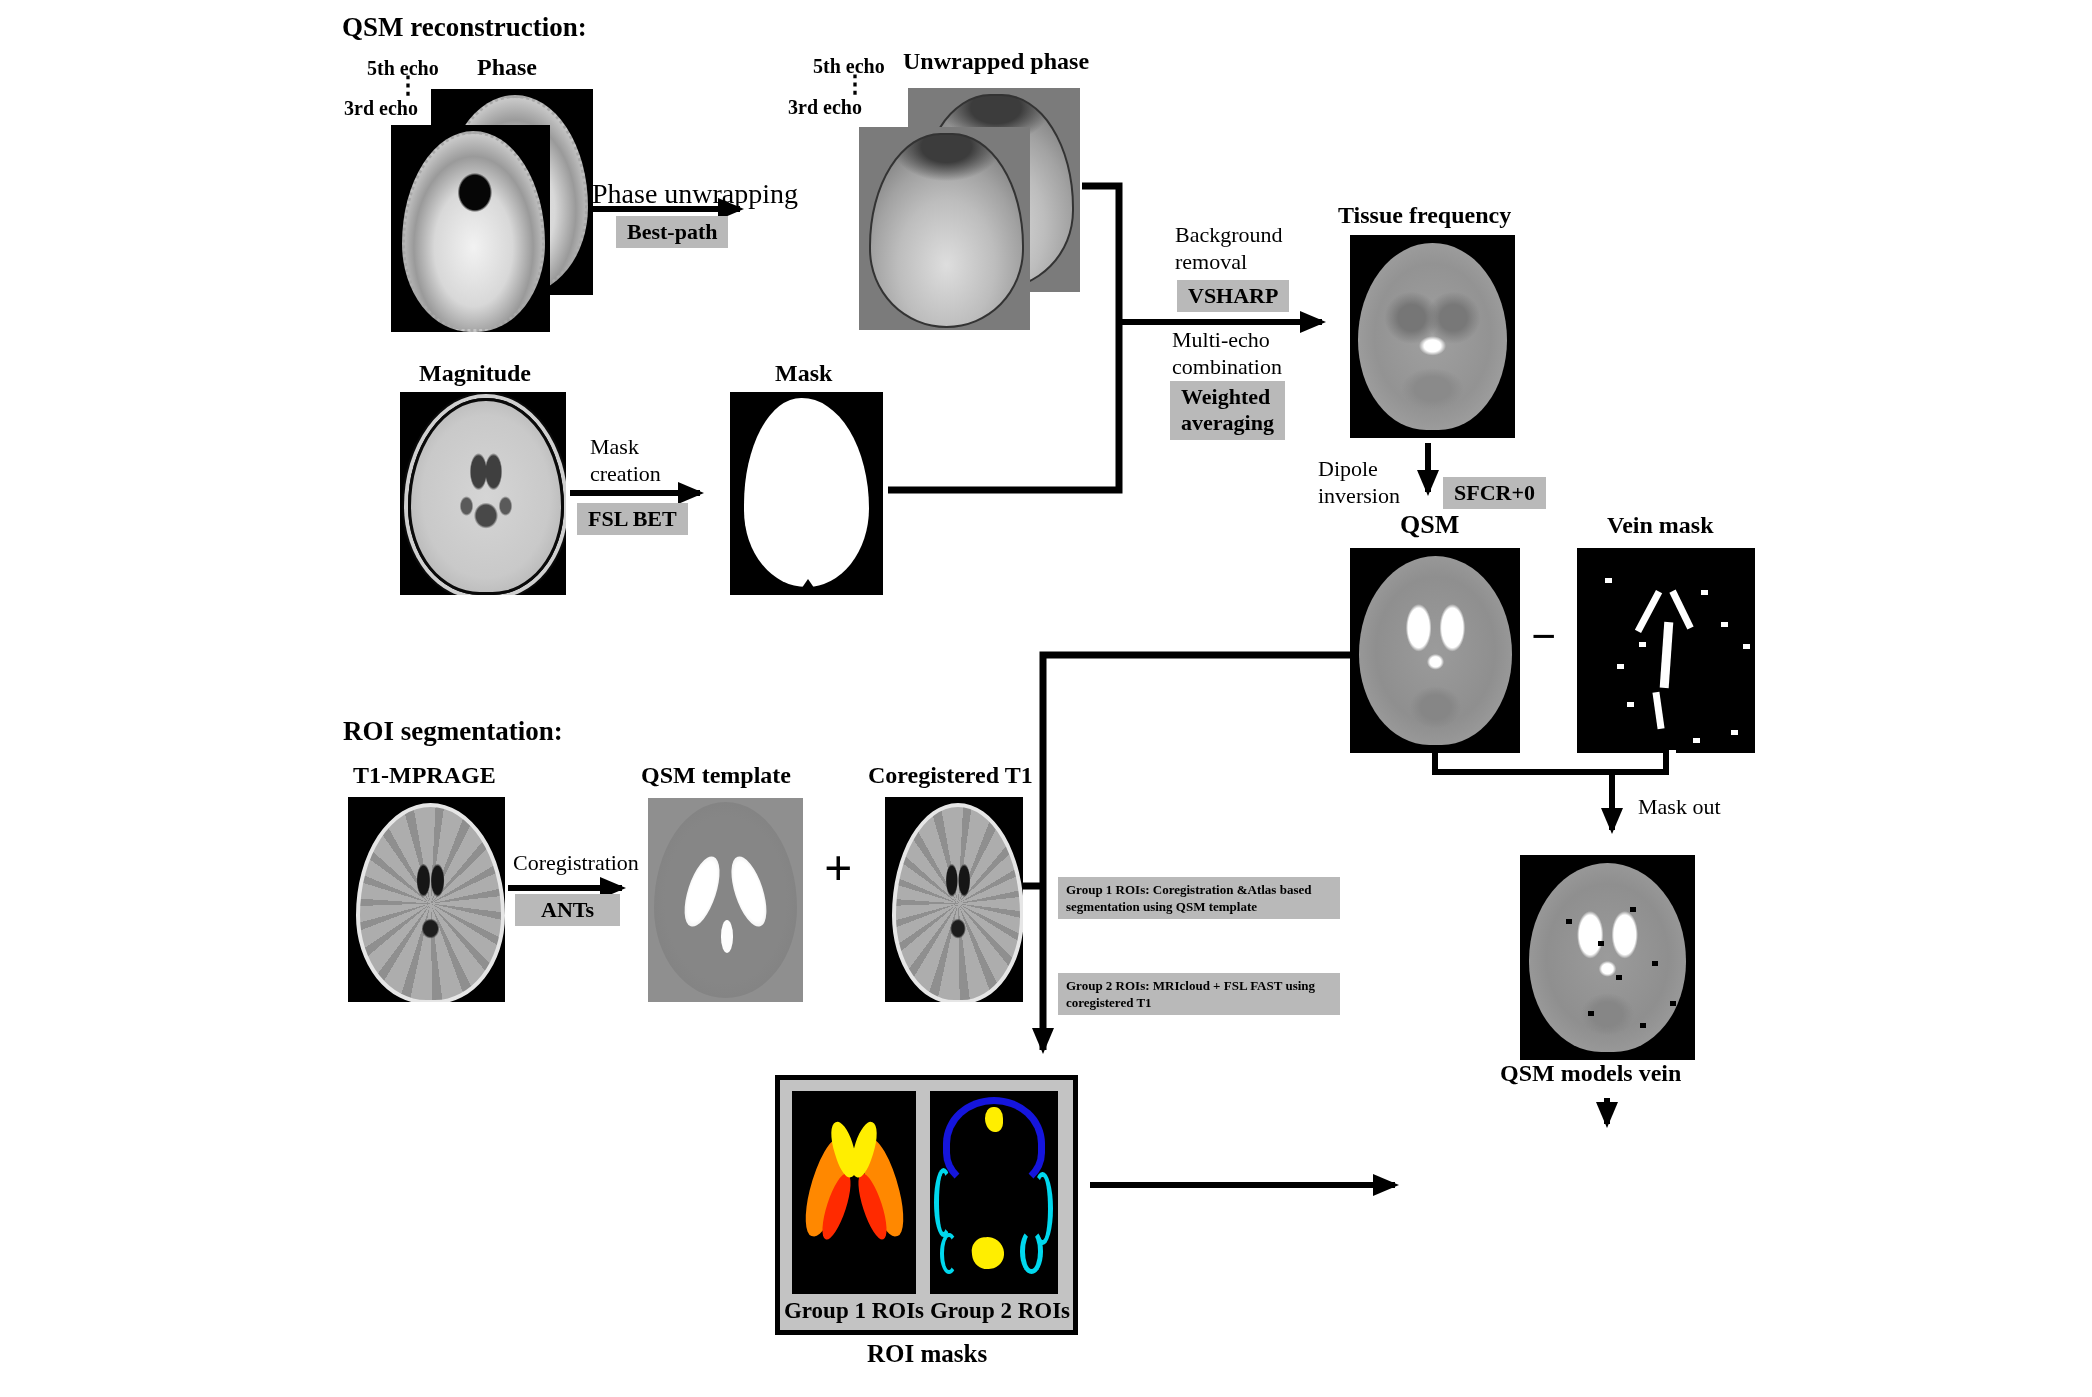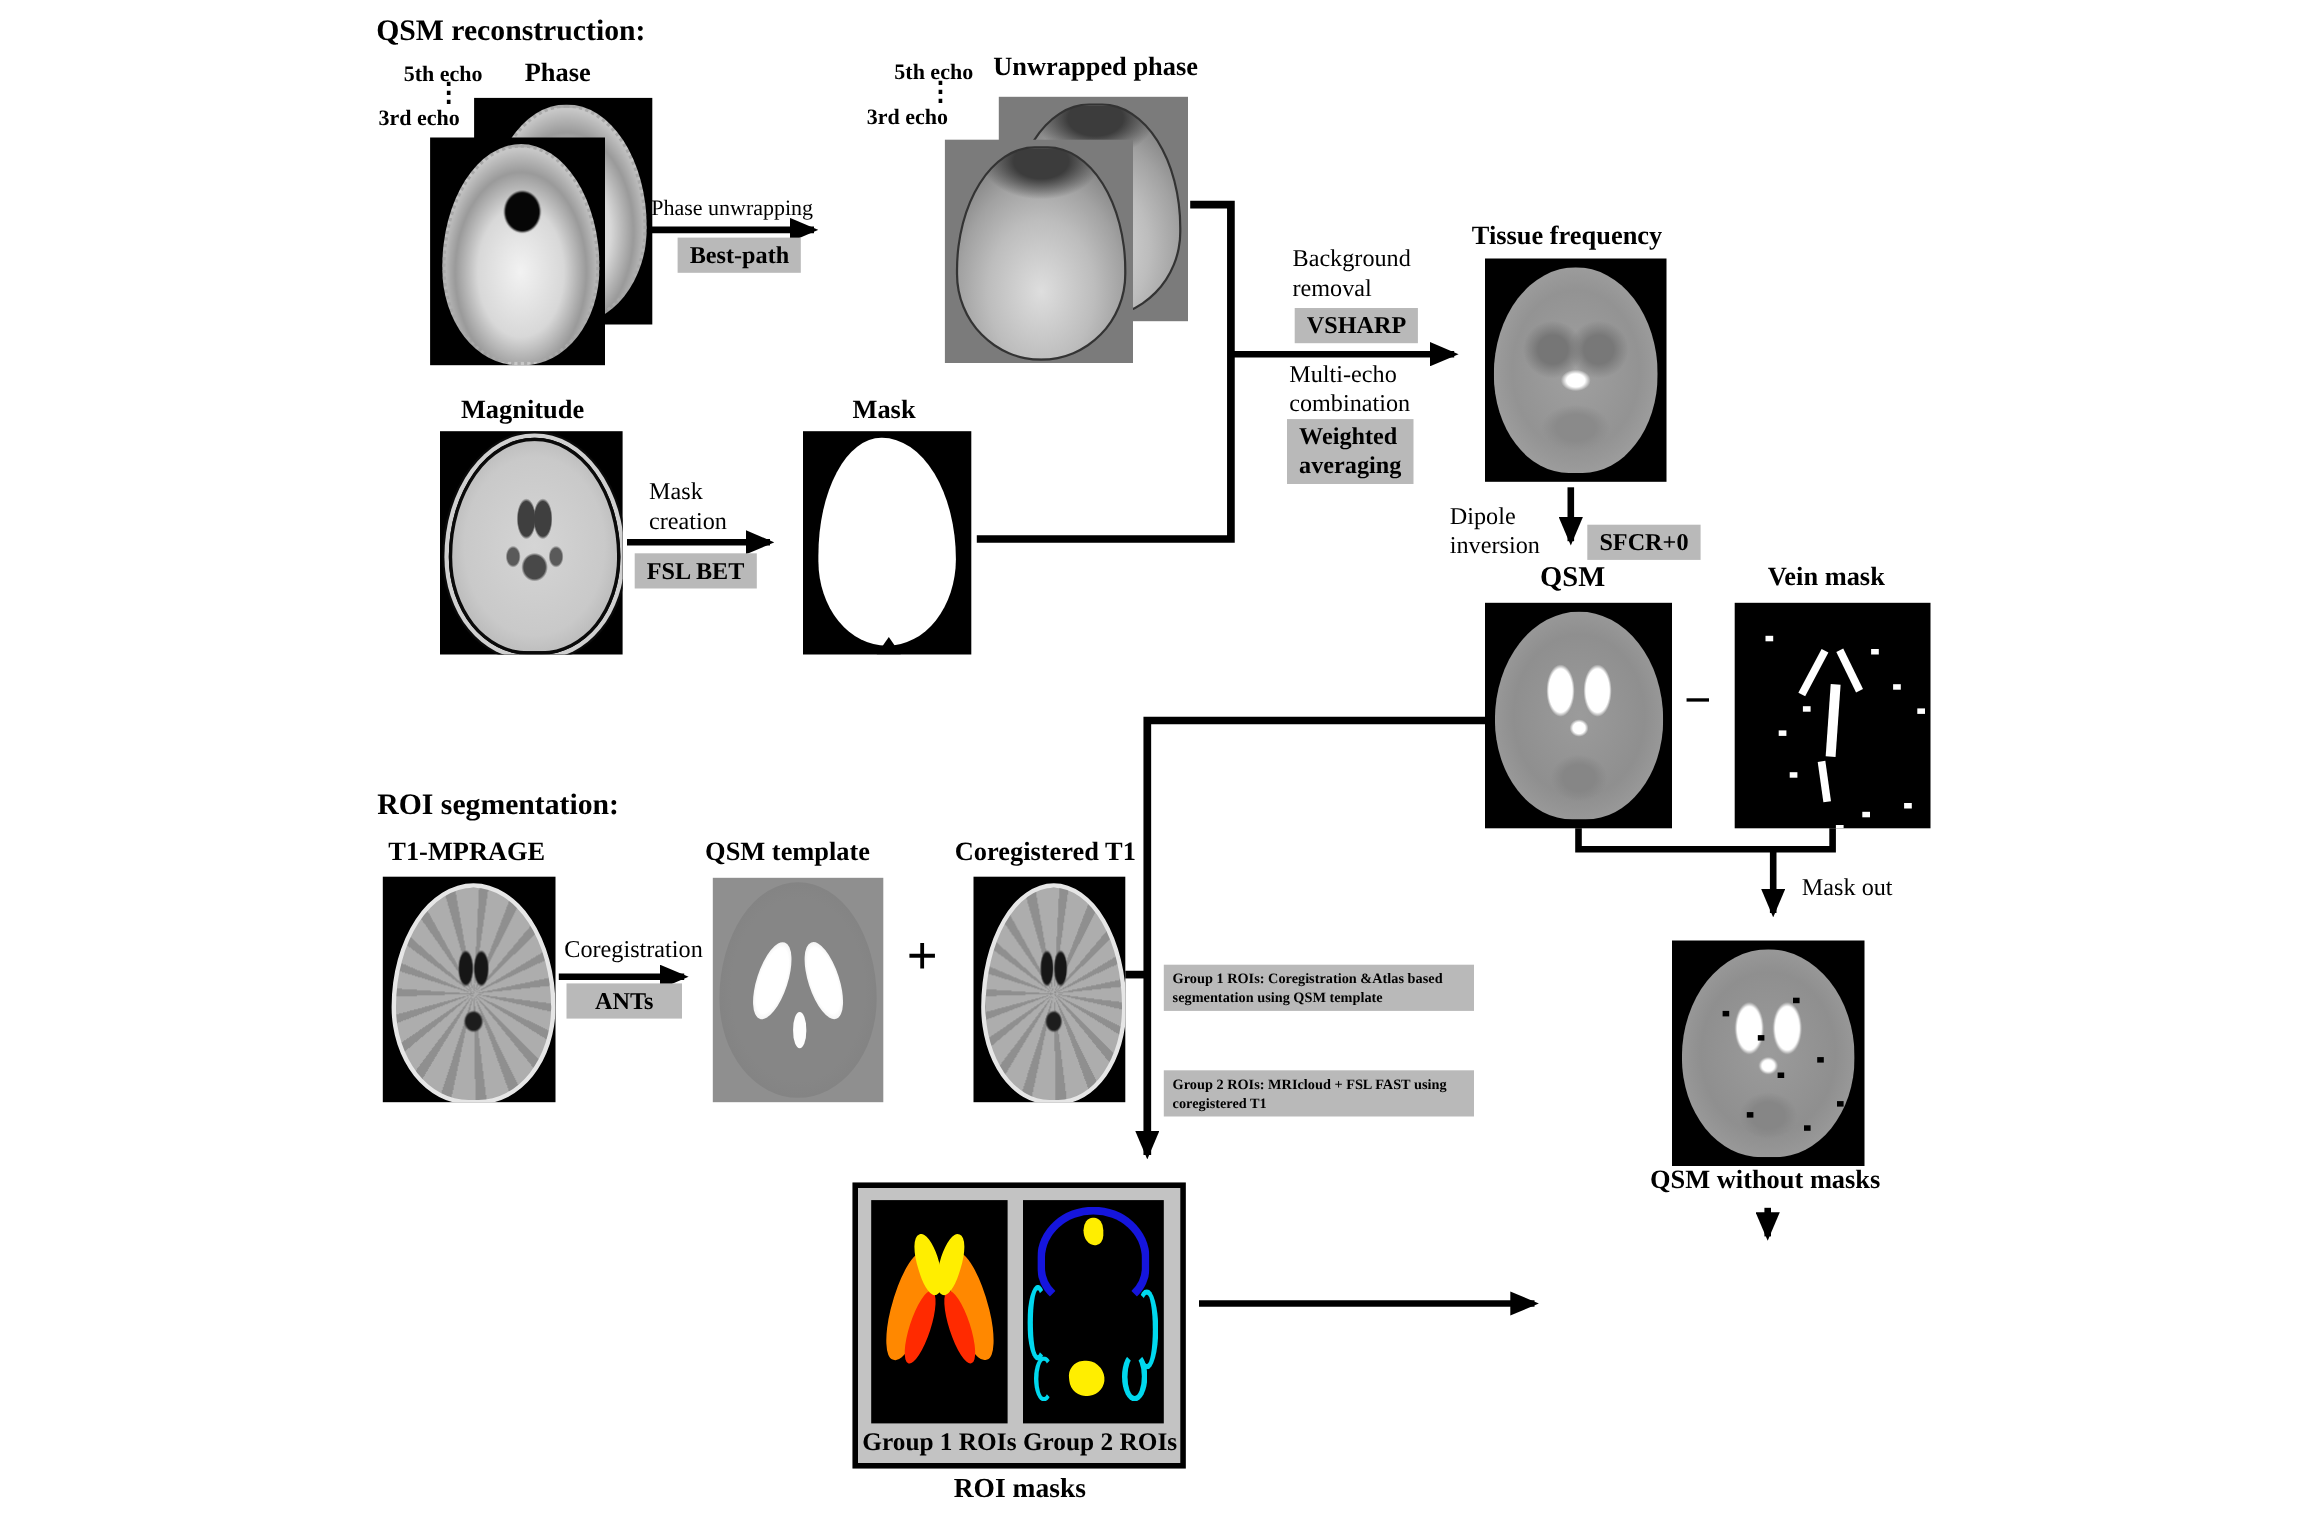--- a/index.html
+++ b/index.html
@@ -117,21 +117,21 @@
   <div class="t b" style="left:396px;top:72px;font-size:24px;">⋮</div>
   <div class="t b" style="left:344px;top:97px;font-size:20px;">3rd echo</div>
   <div class="t b" style="left:477px;top:54px;font-size:24px;">Phase</div>
   <div class="img" style="left:431px;top:89px;width:162px;height:206px;">
       <div class="brain phasebrain"></div>
     </div>
   <div class="img" style="left:391px;top:125px;width:159px;height:207px;">
       <div class="brain phasebrain"></div>
     </div>
 
-  <div class="t" style="left:592px;top:178px;font-size:20px;">Phase unwrapping</div>
+  <div class="t" style="left:592px;top:178px;font-size:28px;">Phase unwrapping</div>
   <div class="mbox" style="left:616px;top:216px;">Best-path</div>
 
   <div class="t b" style="left:813px;top:55px;font-size:20px;">5th echo</div>
   <div class="t b" style="left:843px;top:71px;font-size:24px;">⋮</div>
   <div class="t b" style="left:788px;top:96px;font-size:20px;">3rd echo</div>
   <div class="t b" style="left:903px;top:48px;font-size:24px;">Unwrapped phase</div>
   <div class="img gray" style="left:908px;top:88px;width:172px;height:204px;">
       <div class="brain uwbrain"></div>
     </div>
   <div class="img gray" style="left:859px;top:127px;width:171px;height:203px;">
@@ -193,21 +193,21 @@
     <div class="vbar" style="left:44%;top:70%;width:4%;height:18%;transform:rotate(-8deg);"></div>
     <div class="vdots"></div>
   </div>
 
   <div class="t" style="left:1638px;top:794px;font-size:22px;">Mask out</div>
 
   <div class="img" style="left:1520px;top:855px;width:175px;height:205px;">
     <div class="brain qsmbrain"></div>
     <div class="specks"></div>
   </div>
-  <div class="t b" style="left:1500px;top:1060px;font-size:24px;">QSM without masks</div>
+  <div class="t b" style="left:1500px;top:1060px;font-size:24px;">QSM models vein</div>
 
   <div class="t b" style="left:343px;top:716px;font-size:27px;">ROI segmentation:</div>
 
   <div class="t b" style="left:353px;top:762px;font-size:24px;">T1-MPRAGE</div>
   <div class="img" style="left:348px;top:797px;width:157px;height:205px;">
       <div class="brain t1brain"></div>
     </div>
 
   <div class="t" style="left:513px;top:850px;font-size:22px;">Coregistration</div>
   <div class="mbox" style="left:515px;top:894px;padding:3px 26px;">ANTs</div>

